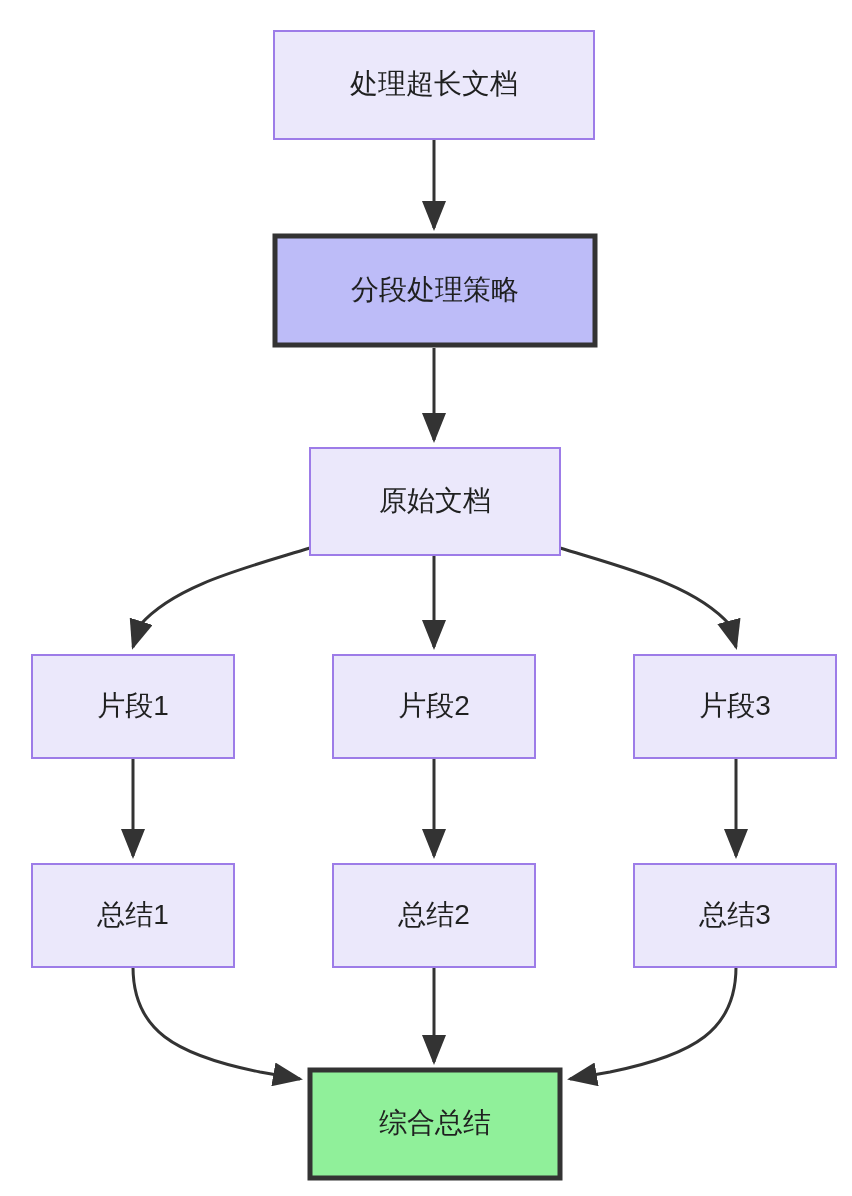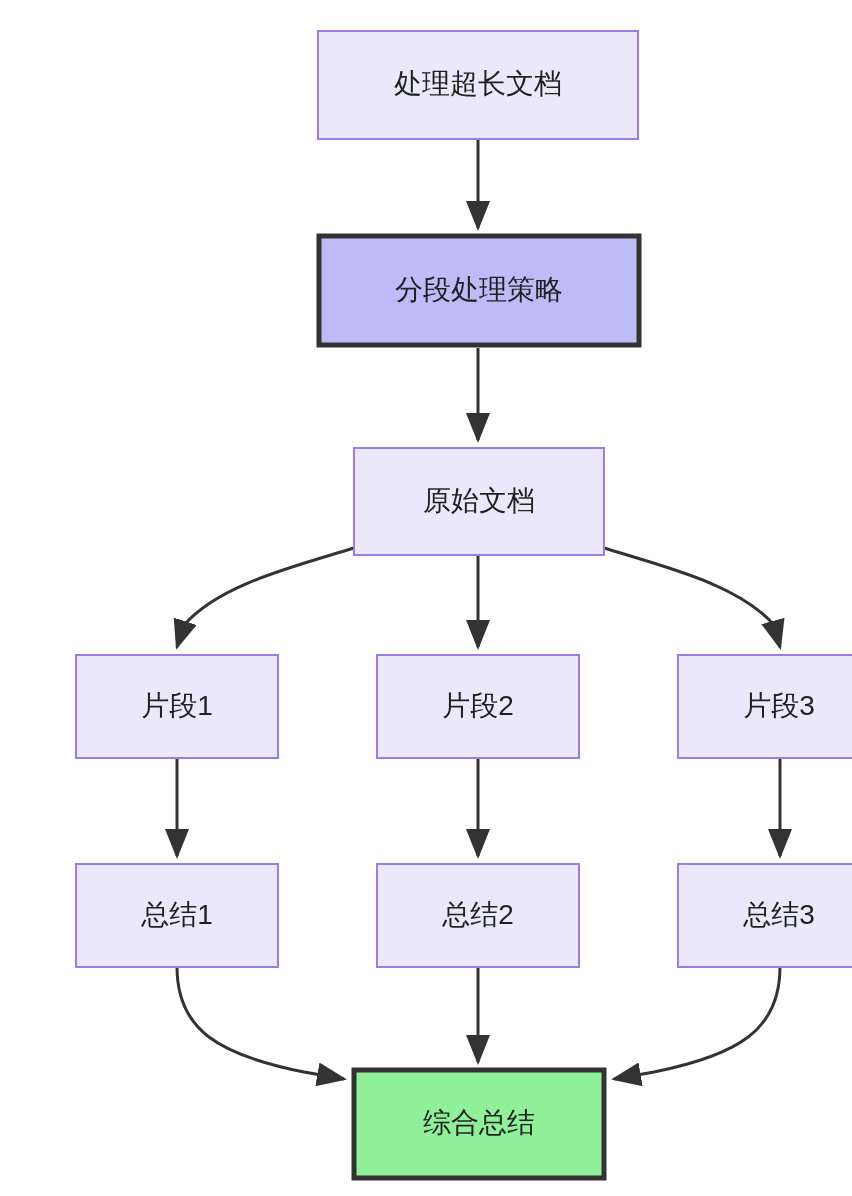--- a/index.html
+++ b/index.html
@@ -11,21 +11,20 @@
     width: 852px;
     height: 1196px;
     font-family: "Liberation Sans", "DejaVu Sans", sans-serif;
     overflow: hidden;
   }
   #flowchart-root {
     position: relative;
     width: 749px;
     height: 1196px;
     background: #ffffff;
-    margin-left: 44px;
   }
   svg#flow-svg {
     display: block;
     width: 852px;
     height: 1196px;
   }
   .node-rect {
     stroke-width: 2;
   }
   .node-rect.thick {

